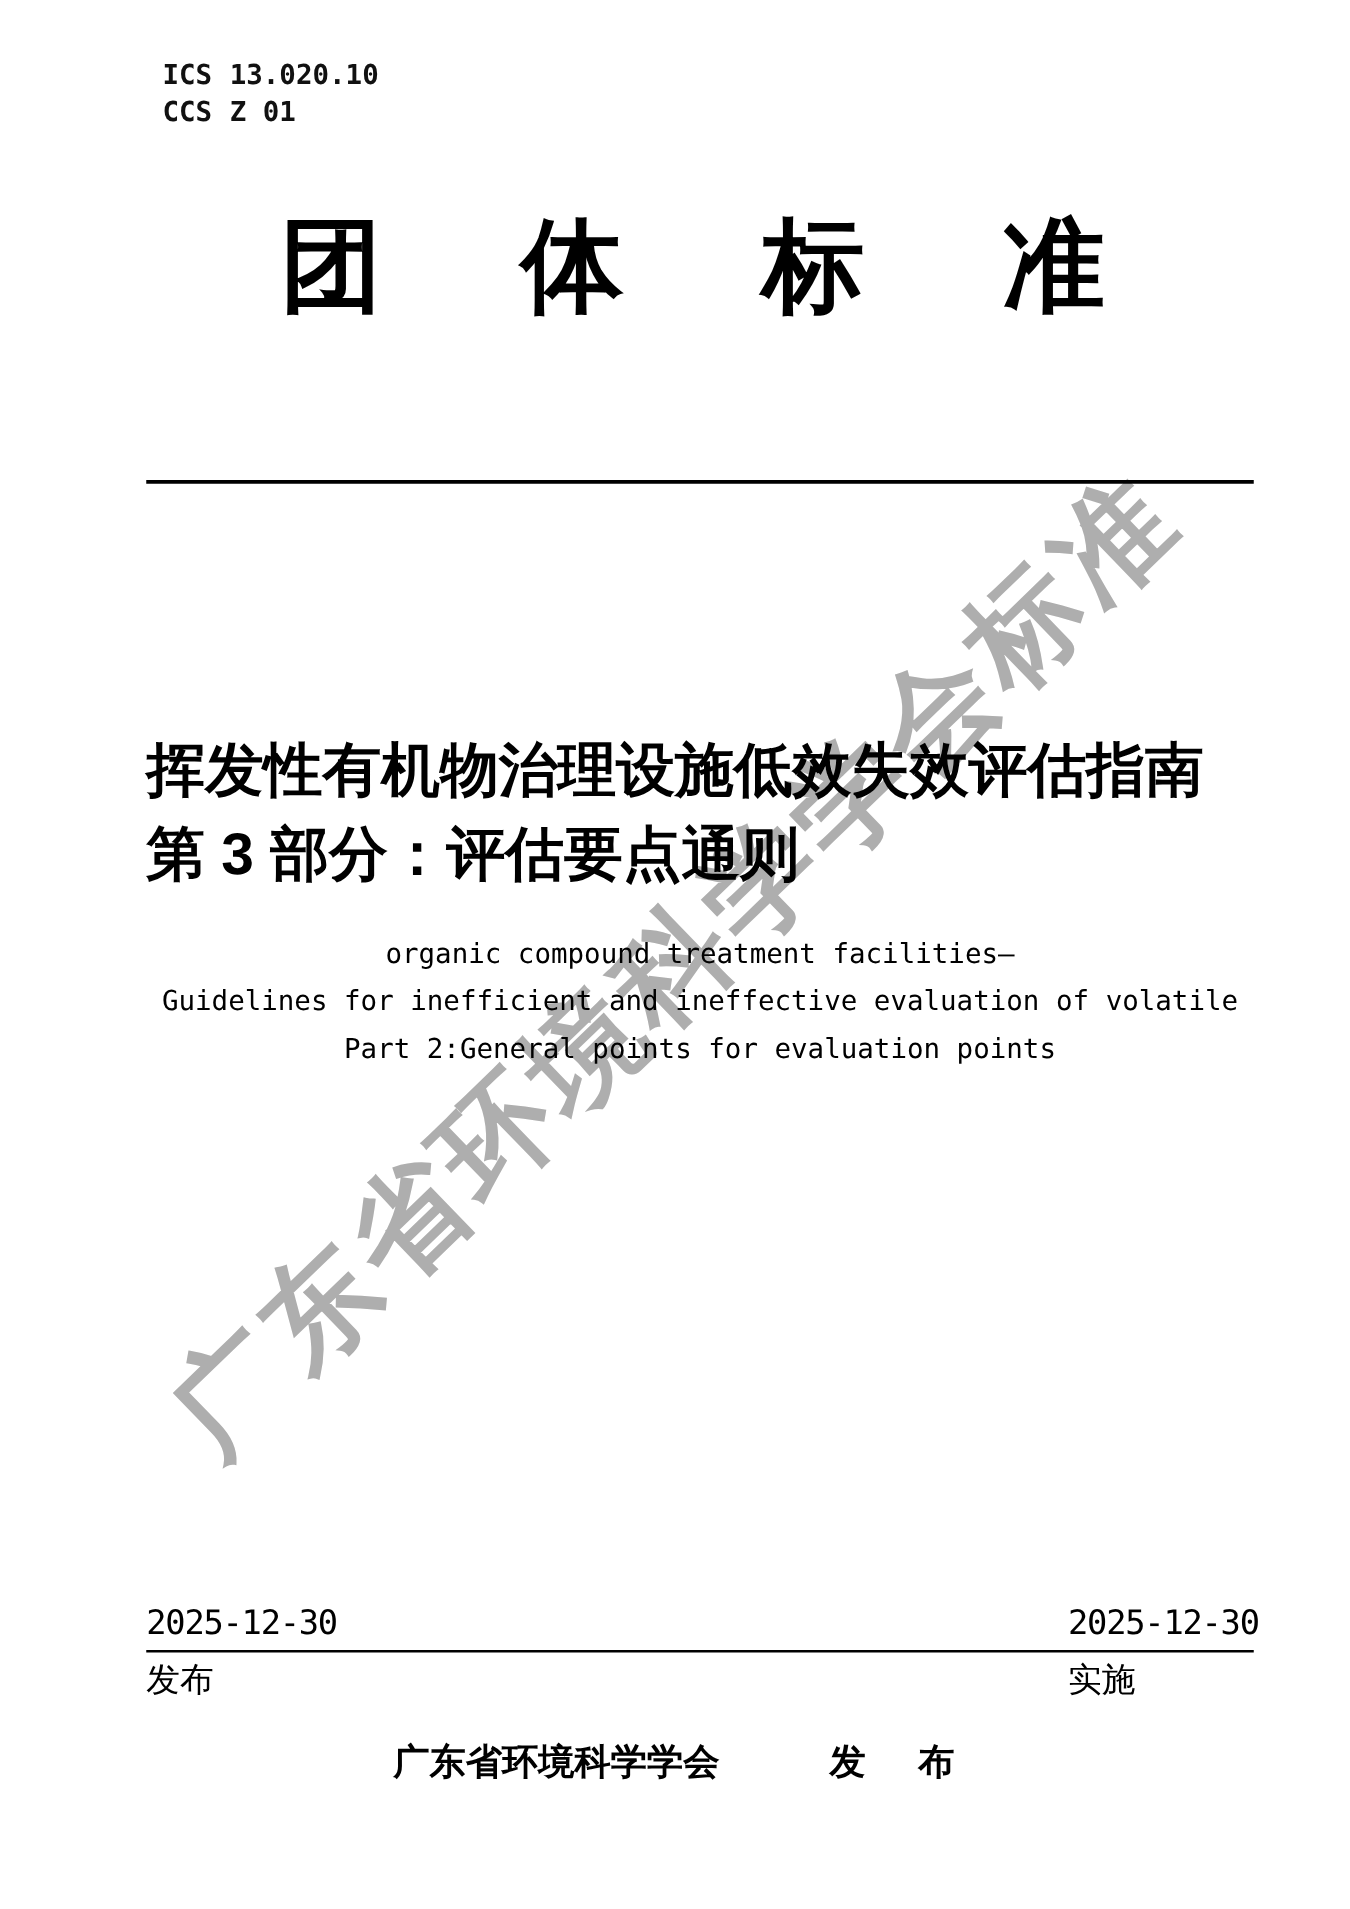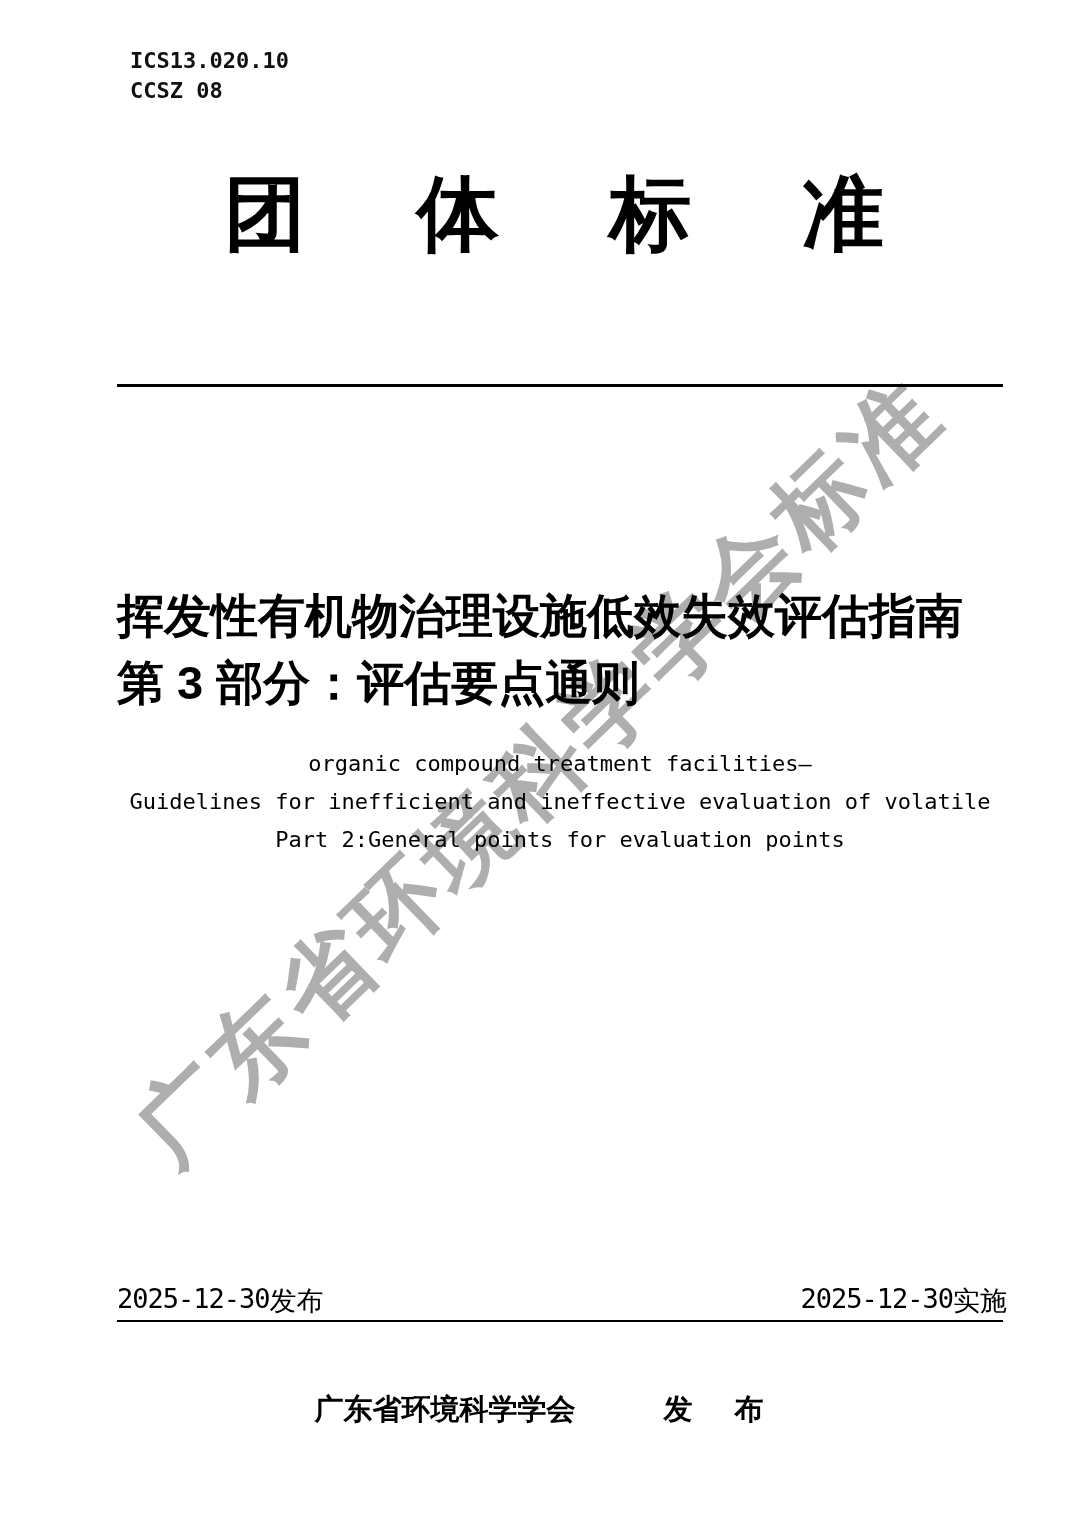--- a/index.html
+++ b/index.html
@@ -16,21 +16,21 @@
   .abs { position: absolute; }
 
   
   .ics-block {
     left: 130px; top: 46px;
     font-family: "DejaVu Sans Mono", monospace;
     font-size: 22px; font-weight: 600;
     line-height: 30px; color: #111;
     z-index: 2;
   }
-  .ics-line { display: flex; }
+  .ics-line { display: flex; gap: 14px; }
 
   
   .doc-type {
     left: 224px; top: 162px; width: 660px; height: 104px;
     display: flex; justify-content: space-between; align-items: center;
     font-size: 82px; font-weight: bold; line-height: 104px;
     z-index: 2;
   }
 
   
@@ -75,21 +75,21 @@
     z-index: 2; white-space: nowrap;
   }
 
   
   .date-row {
     left: 117px; top: 1283px; width: 890px;
     display: flex; justify-content: space-between;
     font-size: 27px; font-weight: 500;
     z-index: 2;
   }
-  .date-item { display: flex; white-space: nowrap; }
+  .date-item { display: flex; gap: 12px; white-space: nowrap; flex-direction: column; }
   .date-value { font-family: "DejaVu Sans Mono", monospace; letter-spacing: -1px; }
   .date-label { font-family: "Liberation Sans", sans-serif; }
 
   
   .publisher-row {
     left: 117px; top: 1390px; width: 886px;
     display: flex; justify-content: center; gap: 88px;
     font-size: 29px; font-weight: 600;
     z-index: 2; white-space: nowrap;
   }
@@ -100,21 +100,21 @@
 
 <div class="page">
 
   <div class="abs ics-block">
     <div class="ics-line">
       <span>ICS</span>
       <span>13.020.10</span>
     </div>
     <div class="ics-line">
       <span>CCS</span>
-      <span>Z 08</span>
+      <span>Z 01</span>
     </div>
   </div>
 
   <div class="abs doc-type">
     <span>团</span>
     <span>体</span>
     <span>标</span>
     <span>准</span>
   </div>
 

